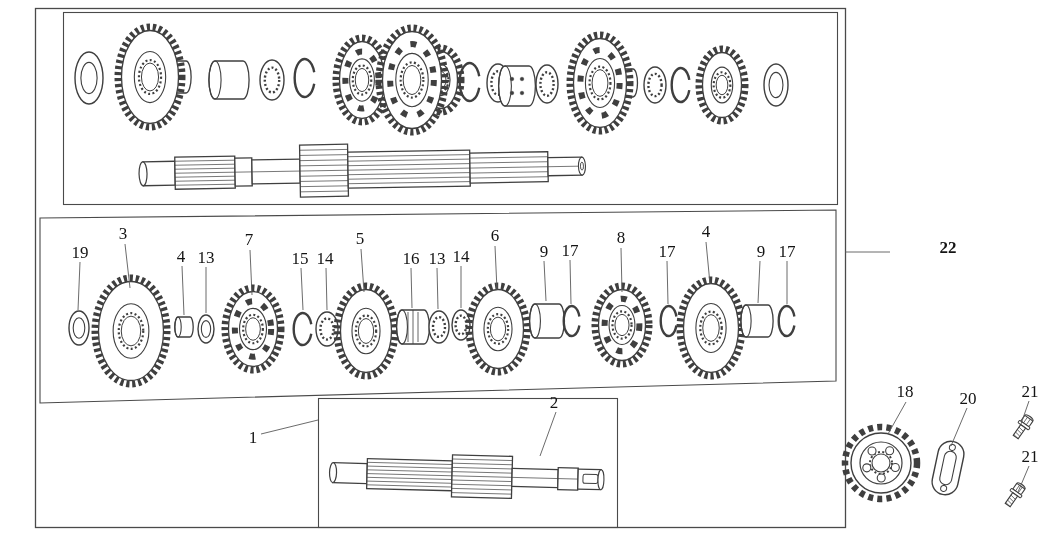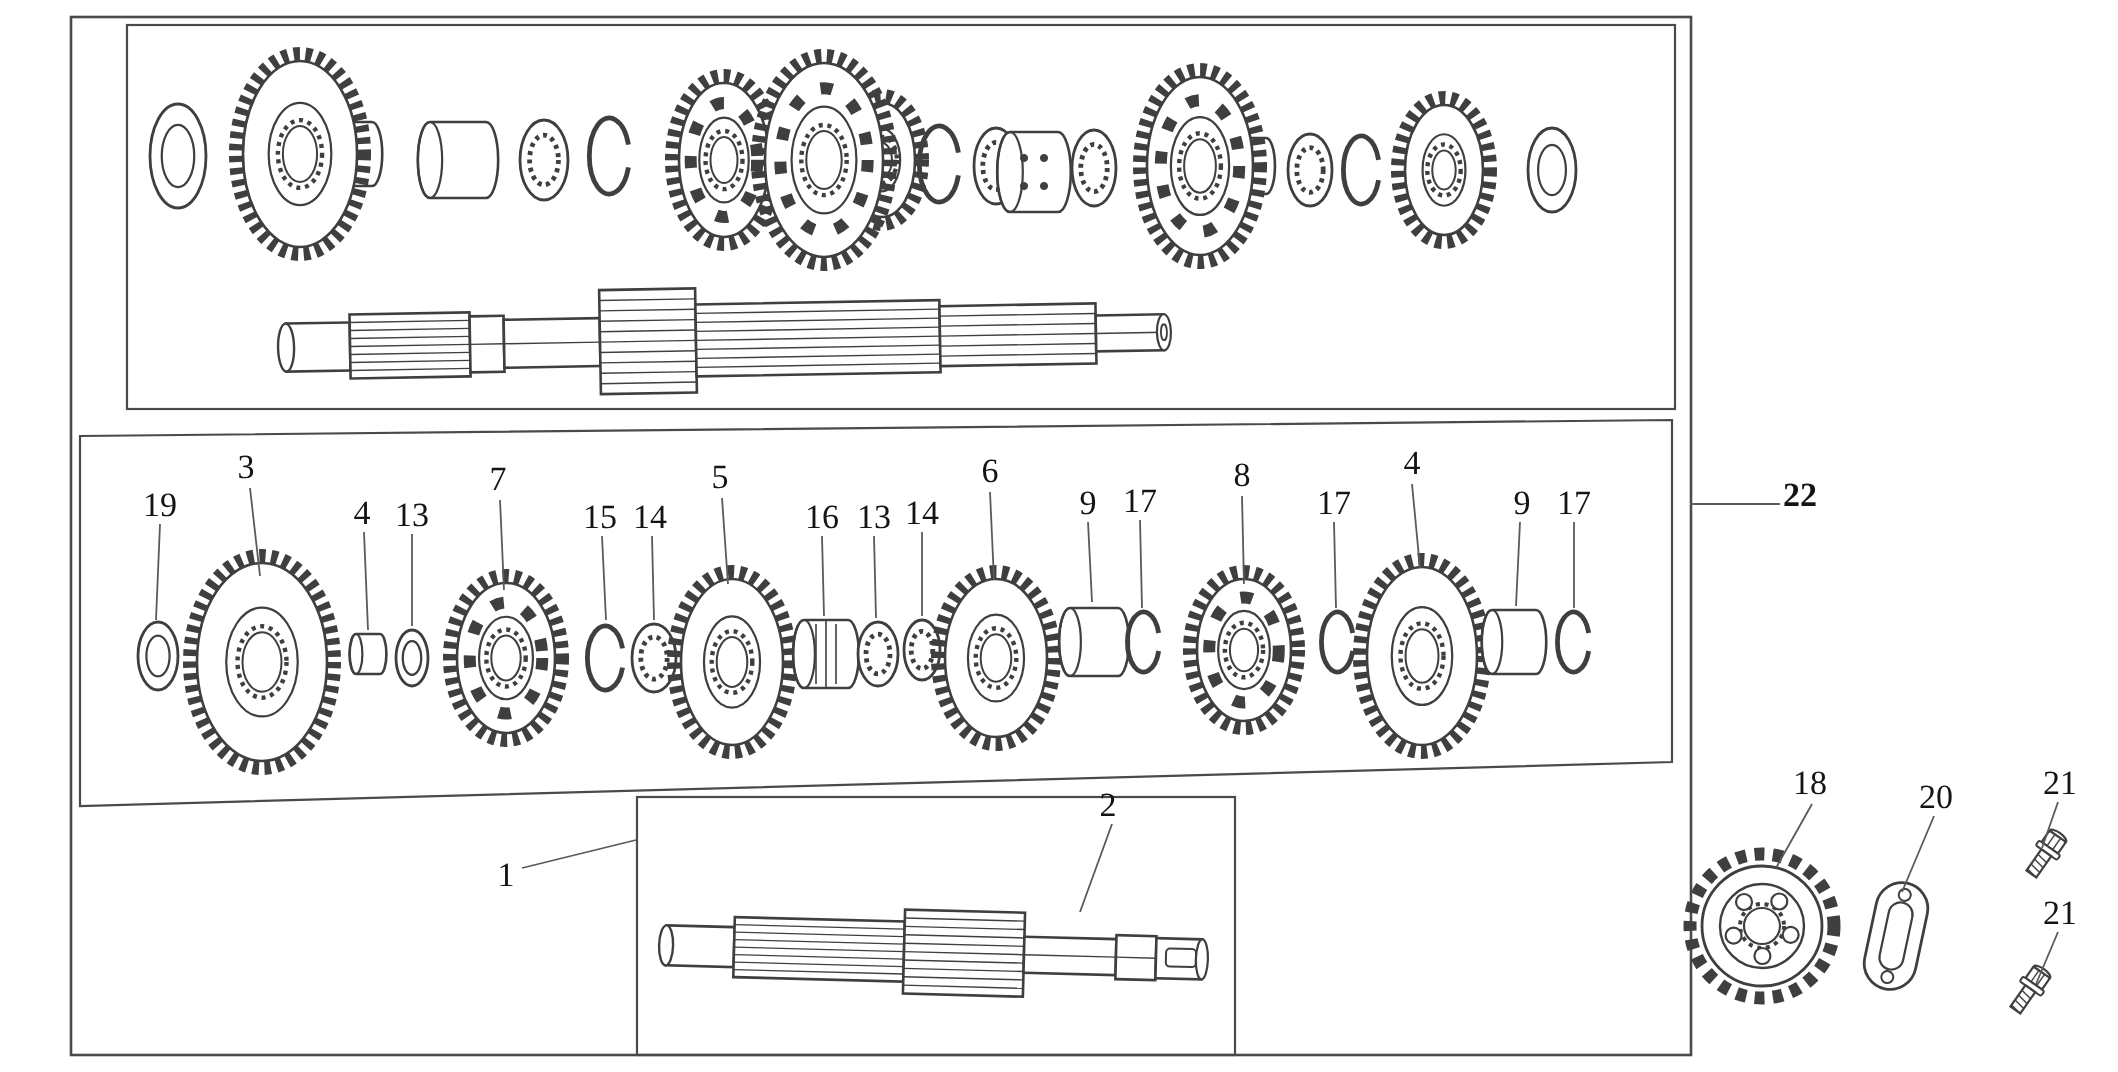--- a/index.html
+++ b/index.html
@@ -2,21 +2,21 @@
 <html><head>
 <meta charset="utf-8">
 <style>
   html,body{margin:0;padding:0;background:#fff;}
   .stage{position:relative;width:1059px;height:536px;background:#fff;
          font-family:"Liberation Serif",serif;overflow:hidden;}
   .stage svg{position:absolute;left:0;top:0;}
   .labels{position:absolute;left:0;top:0;width:100%;height:100%;pointer-events:none;}
   .lb{position:absolute;transform:translate(-50%,-50%);font-size:17px;color:#141414;
       font-family:"Liberation Serif",serif;white-space:nowrap;}
-  .lb-bold{font-weight:700;}
+  .lb-bold{font-weight:700;margin-left:48px;}
 </style>
 </head>
 <body>
 
 <div class="stage">
   <svg id="art" width="1059" height="536" viewBox="0 0 1059 536">
       <g>
         <rect x="35.5" y="8.5" width="810" height="519" fill="none" stroke="#4a4a4a" stroke-width="1.3"></rect>
         <rect x="63.5" y="12.5" width="774" height="192" fill="none" stroke="#4a4a4a" stroke-width="1.1"></rect>
         <polygon points="40,218 836,210 836,381 40,403" fill="none" stroke="#4a4a4a" stroke-width="1.1"></polygon>

